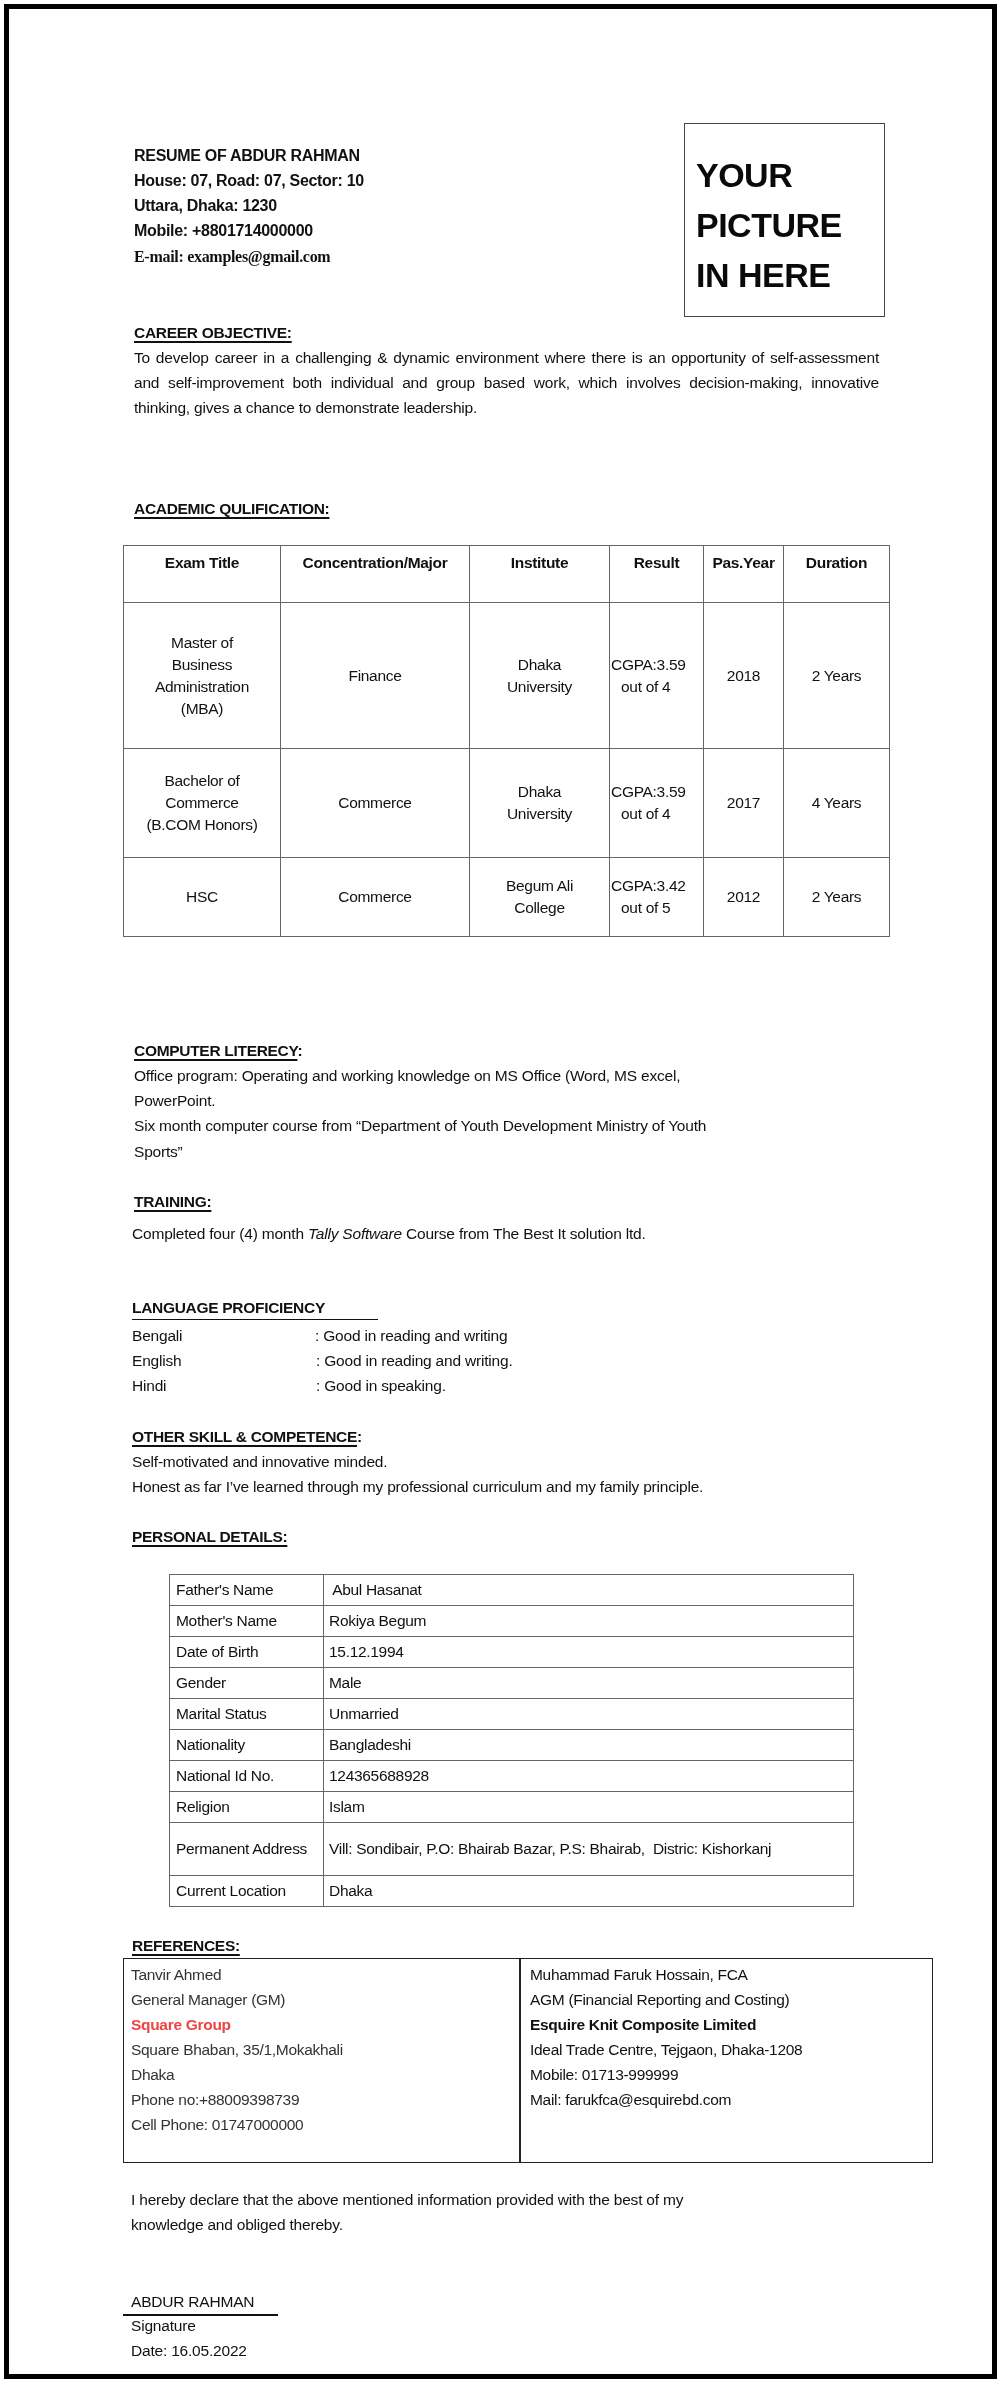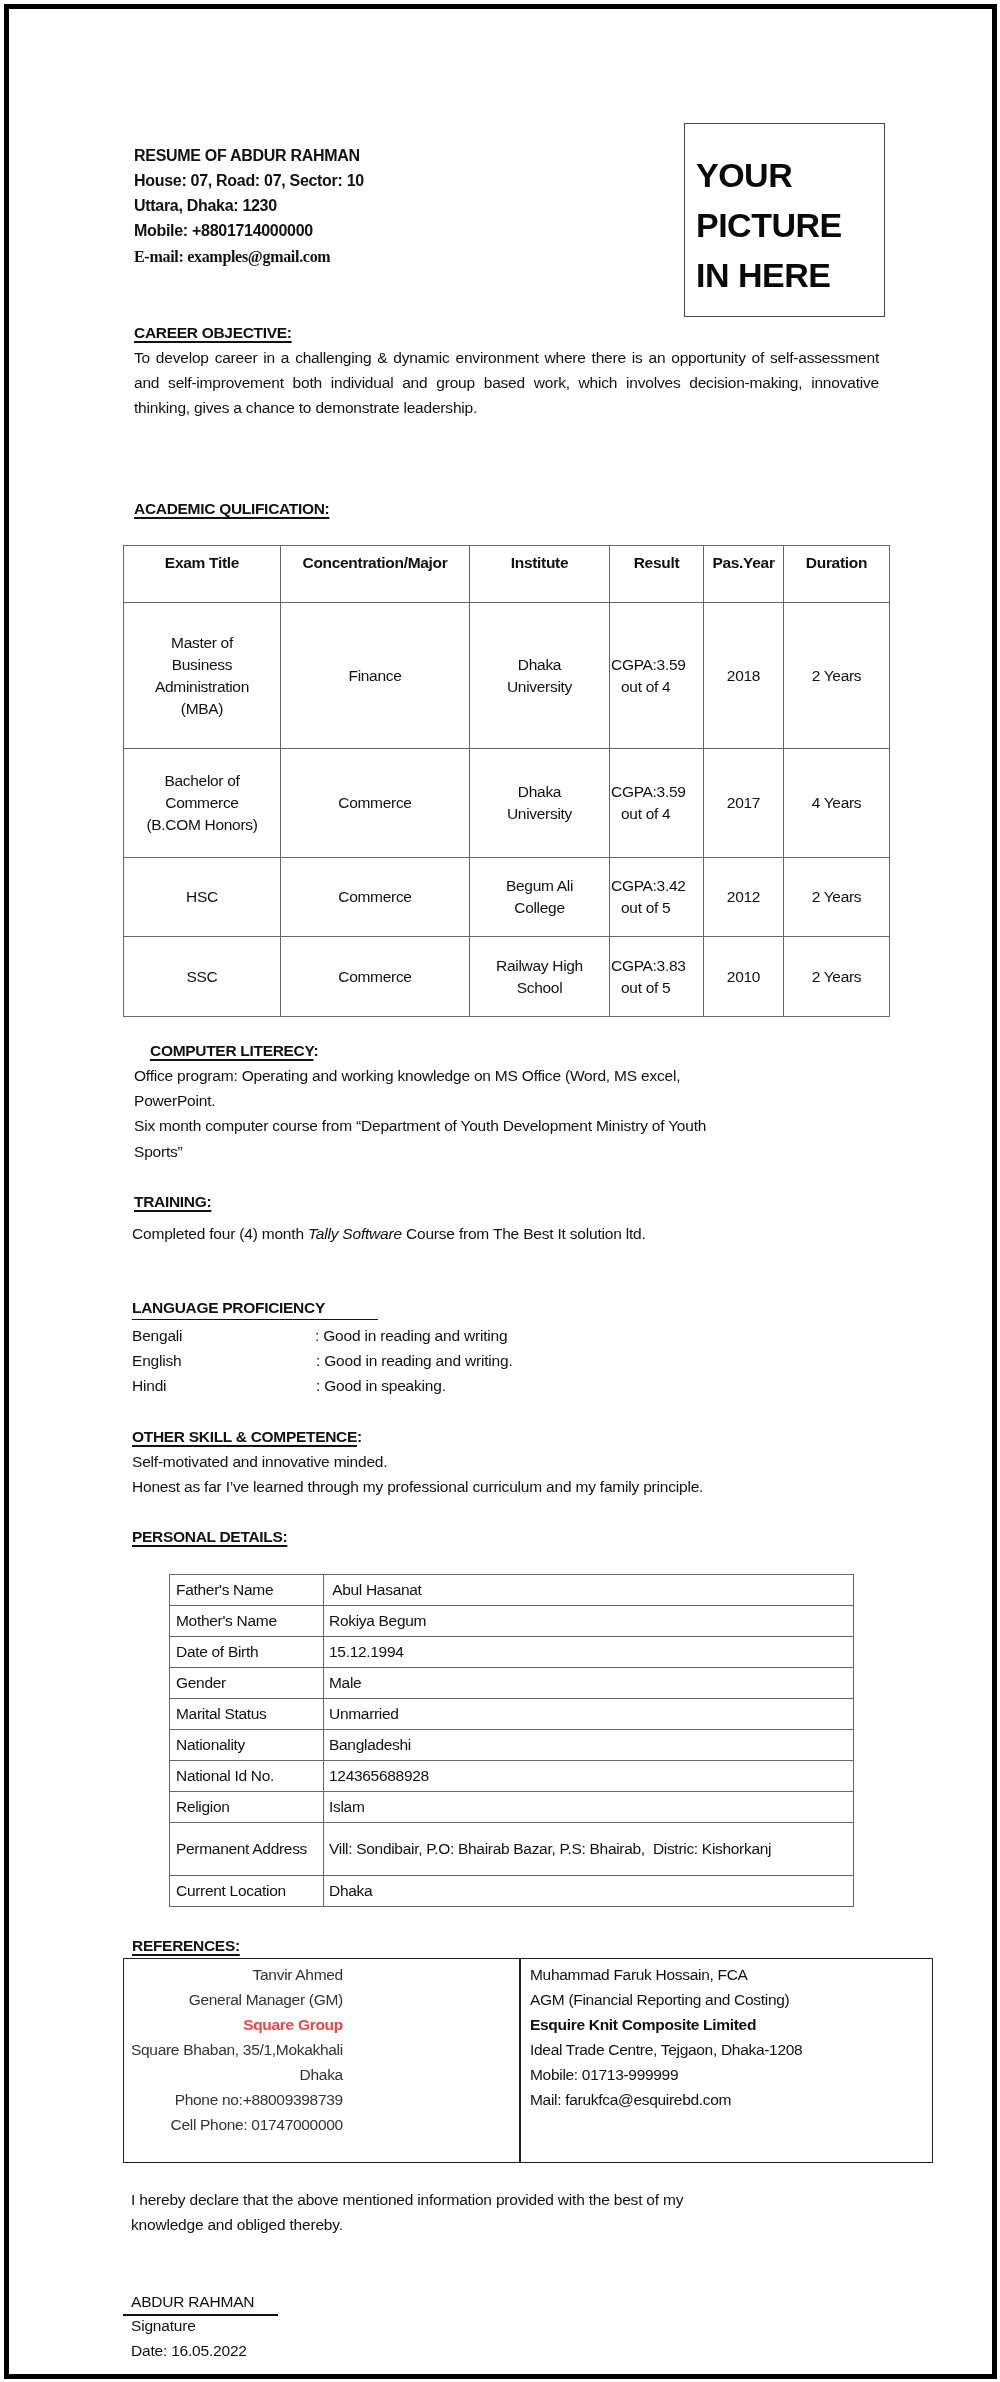--- a/index.html
+++ b/index.html
@@ -43,21 +43,21 @@
   .pers td.k { width: 140px; }
   .pers tr.tall td { height: 50px; }
   .pers td.v { padding-left: 5px; }
 
   
   .refs { position: absolute; left: 123px; top: 1958px; width: 808px; height: 203px;
           border: 1.5px solid #222; }
   .refs .split { position: absolute; left: 395px; top: 0; bottom: 0; width: 1.5px; background: #222; }
   .ref-col { position: absolute; top: 3px; }
   .ref-col div { font-size: 15.5px; line-height: 25px; white-space: nowrap; letter-spacing: -0.3px; }
-  .ref-left div { color: #333; text-align: right; }
+  .ref-left div { color: #333; }
   .ref-left div.b { color: #ef4444; }
 
   .sig-line { position: absolute; left: 123px; top: 2314px; width: 155px; height: 1.5px; background: #111; }
 </style>
 </head>
 <body>
 
 <div class="frame"></div>
 
 <div class="abs hdr-line" style="left:134px; top:143px;">RESUME OF ABDUR RAHMAN</div>
@@ -143,38 +143,24 @@
           <div>Begum Ali</div>
           <div>College</div>
         </td>
       <td class="res">
           <span>CGPA:3.42</span>
           <span class="l2">out of 5</span>
         </td>
       <td>2012</td>
       <td>2 Years</td>
     </tr>
-    <tr>
-      <td class="r3">SSC</td>
-      <td>Commerce</td>
-      <td>
-          <div>Railway High</div>
-          <div>School</div>
-        </td>
-      <td class="res">
-          <span>CGPA:3.83</span>
-          <span class="l2">out of 5</span>
-        </td>
-      <td>2010</td>
-      <td>2 Years</td>
-    </tr>
   </tbody>
 </table>
 
-<div class="abs heading" style="left:150px; top:1038px;"><span class="ul">COMPUTER LITERECY</span><span>:</span></div>
+<div class="abs heading" style="left:134px; top:1038px;"><span class="ul">COMPUTER LITERECY</span><span>:</span></div>
 <div class="abs txt" style="left:134px; top:1063px;">Office program: Operating and working knowledge on MS Office (Word, MS excel,</div>
 <div class="abs txt" style="left:134px; top:1088px;">PowerPoint.</div>
 <div class="abs txt" style="left:134px; top:1113px;">Six month computer course from “Department of Youth Development Ministry of Youth</div>
 <div class="abs txt" style="left:134px; top:1139px;">Sports”</div>
 
 <div class="abs heading" style="left:134px; top:1189px;"><span class="ul">TRAINING:</span></div>
 <div class="abs txt" style="left:132px; top:1221px;"><span>Completed four (4) month </span><i>Tally Software</i><span> Course from The Best It solution ltd.</span></div>
 
 <div class="abs heading" style="left:132px; top:1297px; width:246px; border-bottom:1.5px solid #111; line-height:22px;">LANGUAGE PROFICIENCY</div>
 <div class="abs txt" style="left:132px; top:1323px;">Bengali</div>

